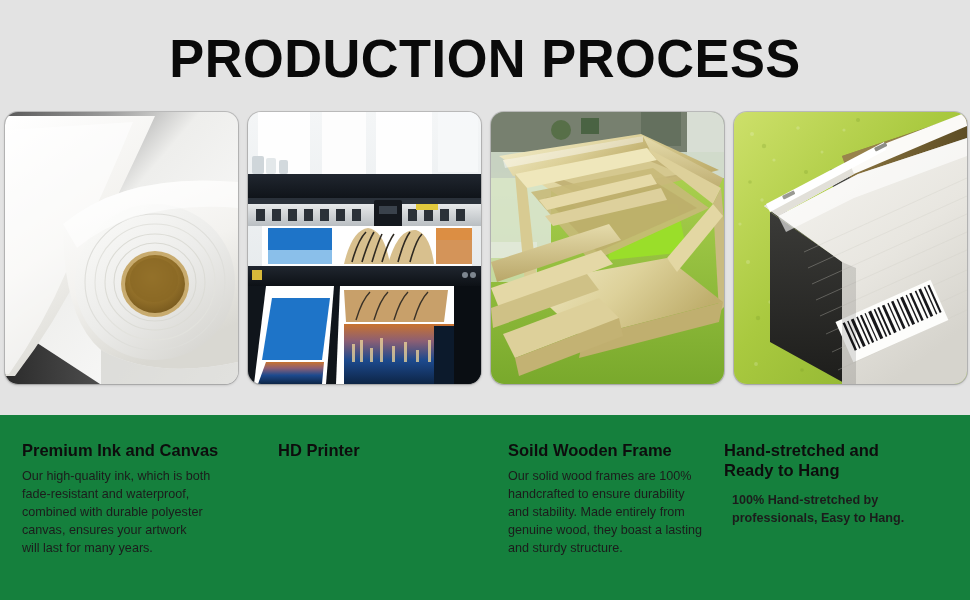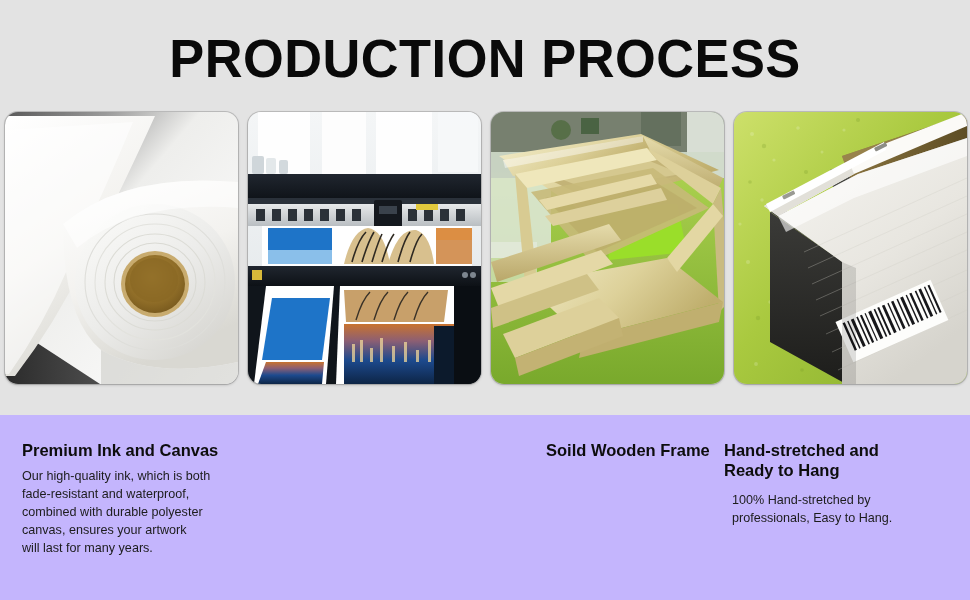--- a/index.html
+++ b/index.html
@@ -9,21 +9,21 @@
     height: 600px;
     overflow: hidden;
     background: #ffffff;
     font-family: "Liberation Sans", sans-serif;
   }
 
   #page {
     position: relative;
     width: 970px;
     height: 600px;
-    background: #c4b5fd;
+    background: #15803d;
   }
 
   
   .band {
     position: absolute;
     left: 0; top: 0;
     width: 970px;
     height: 415px;
     background: #e3e3e3;
   }
@@ -75,38 +75,38 @@
     top: 440px;
     width: 970px;
     height: 160px;
   }
   .col {
     position: absolute;
     top: 0;
   }
   .col.c1 { left: 22px;  width: 222px; }
   .col.c2 { left: 278px; width: 216px; }
-  .col.c3 { left: 508px; width: 218px; margin-left: 38px; }
+  .col.c3 { left: 508px; width: 218px; }
   .col.c4 { left: 724px; width: 208px; }
 
   .col h3 {
     font-size: 16.5px;
     line-height: 20px;
     font-weight: 700;
     color: #0d0d0d;
     margin-bottom: 7px;
     white-space: pre-line;
   }
   .col p {
     font-size: 12.6px;
     line-height: 18px;
     color: #1c1c1c;
     white-space: pre-line;
   }
-  .col.c4 p { padding-left: 8px; padding-top: 4px; }
+  .col.c4 p { padding-left: 8px; padding-top: 4px; font-weight: bold; }
 </style>
 </head>
 <body>
 
 <div id="page">
 
   <div class="band"></div>
 
   <div class="title">PRODUCTION PROCESS</div>
 
@@ -472,24 +472,30 @@
     <div class="col c1">
       <h3>Premium Ink and Canvas</h3>
       <p>Our high-quality ink, which is both
 fade-resistant and waterproof,
 combined with durable polyester
 canvas, ensures your artwork
 will last for many years.</p>
     </div>
 
     <div class="col c2">
+      <h3>HD Printer</h3>
     </div>
 
     <div class="col c3">
       <h3>Soild Wooden Frame</h3>
+      <p>Our solid wood frames are 100%
+handcrafted to ensure durability
+and stability. Made entirely from
+genuine wood, they boast a lasting
+and sturdy structure.</p>
     </div>
 
     <div class="col c4">
       <h3>Hand-stretched and
 Ready to Hang</h3>
       <p>100% Hand-stretched by
 professionals, Easy to Hang.</p>
     </div>
 
   </div>

